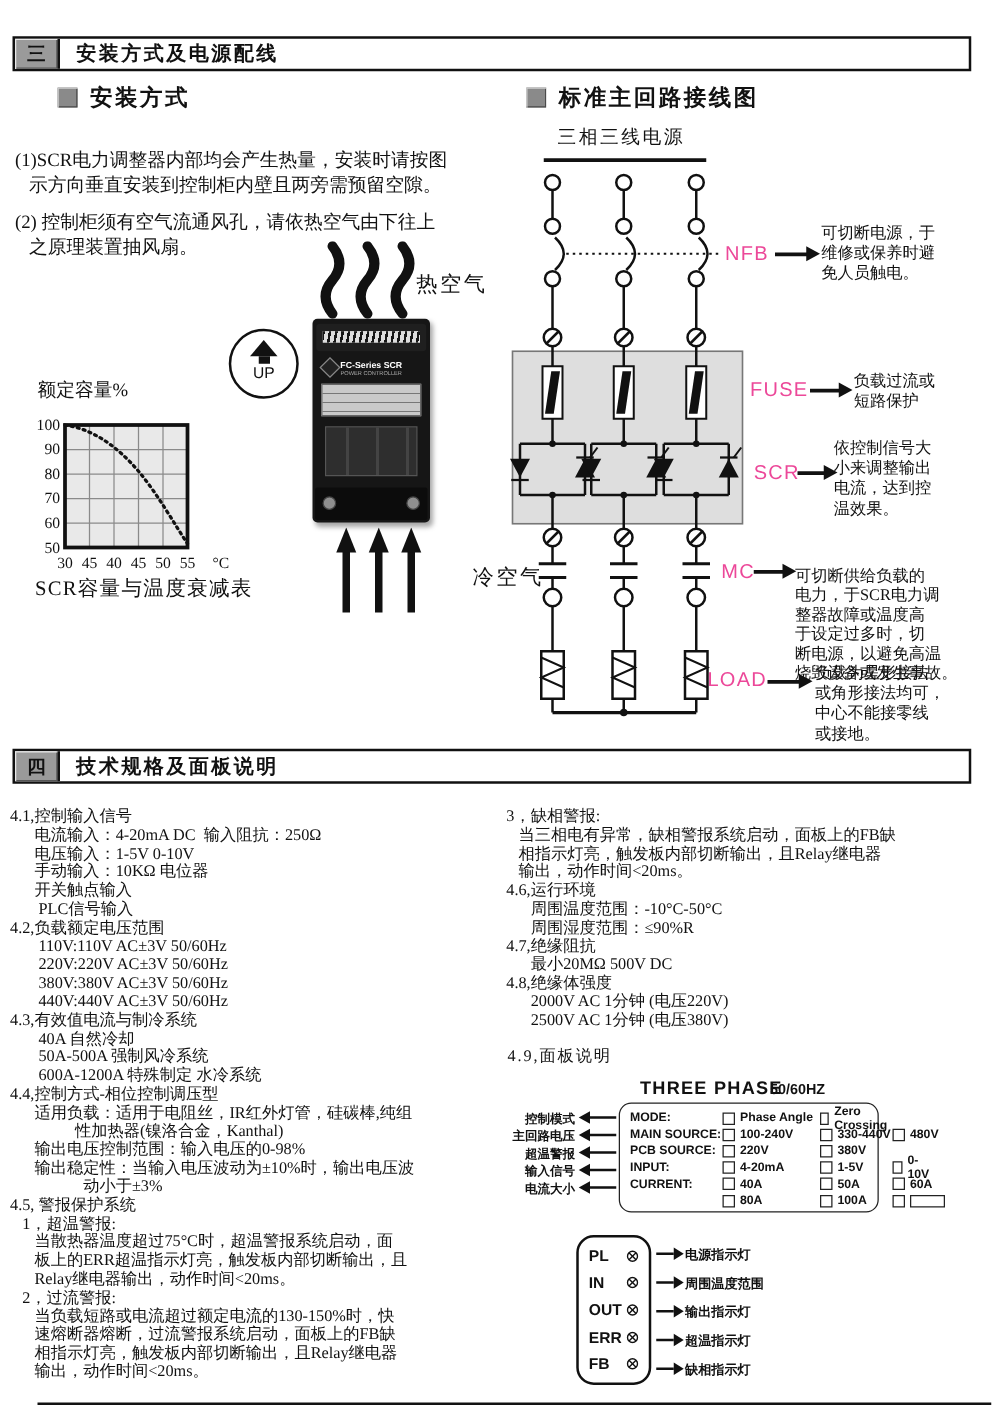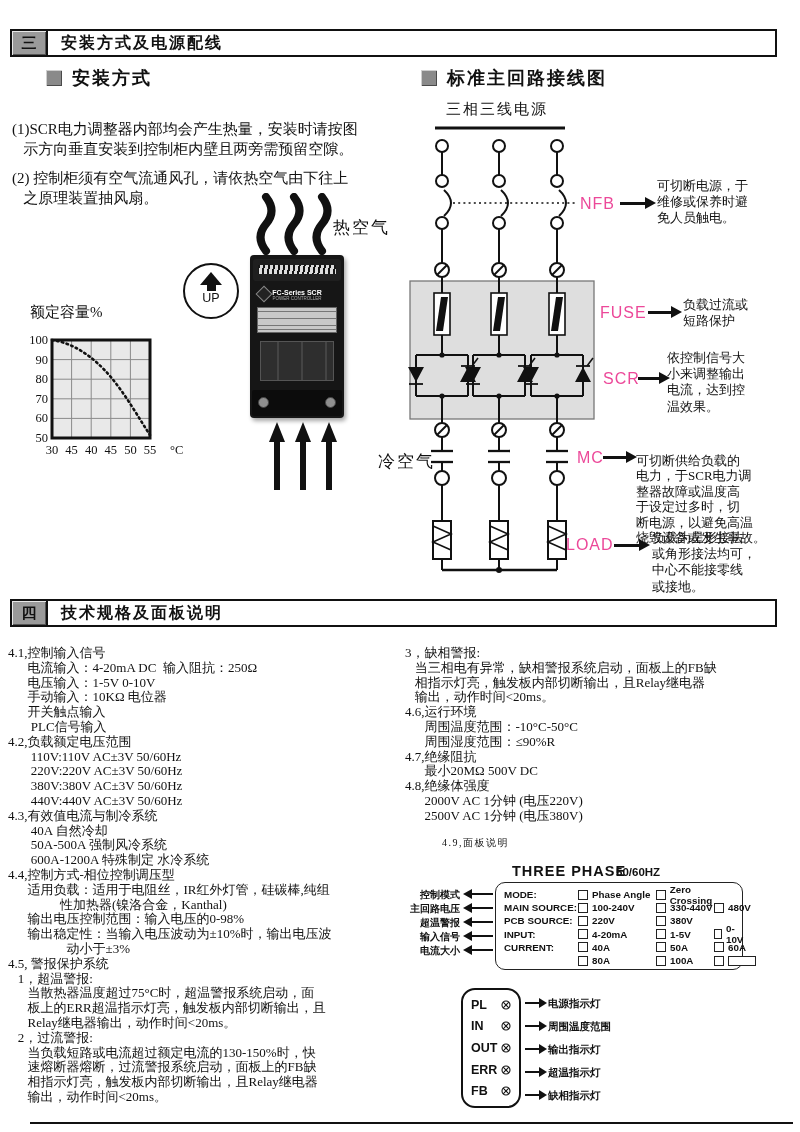--- a/index.html
+++ b/index.html
@@ -127,20 +127,21 @@
       <text x="30" y="112" text-anchor="end">50</text>
       <text x="34" y="124" text-anchor="middle">30</text>
       <text x="53.6" y="124" text-anchor="middle">45</text>
       <text x="73.2" y="124" text-anchor="middle">40</text>
       <text x="92.8" y="124" text-anchor="middle">45</text>
       <text x="112.4" y="124" text-anchor="middle">50</text>
       <text x="132" y="124" text-anchor="middle">55</text>
       <text x="152" y="124">°C</text>
     </g>
   </svg>
+  <div class="abs" style="left:28px;top:460px;font-size:16.5px;letter-spacing:1px;">SCR容量与温度衰减表</div>
 
   <svg class="abs" style="left:255px;top:193px;" width="78" height="62" viewBox="0 0 78 62">
     <g stroke="#111" stroke-width="8" fill="none" stroke-linecap="round">
       <path d="M11,58 q-11,-14 0,-27 q11,-13 0,-27"></path>
       <path d="M39,58 q-11,-14 0,-27 q11,-13 0,-27"></path>
       <path d="M67,58 q-11,-14 0,-27 q11,-13 0,-27"></path>
     </g>
   </svg>
   <div class="abs" style="left:333px;top:216px;font-size:17px;letter-spacing:2px;">热空气</div>
 
@@ -370,26 +371,26 @@
    相指示灯亮，触发板内部切断输出，且Relay继电器
    输出，动作时间&lt;20ms。
 4.6,运行环境
       周围温度范围：-10°C-50°C
       周围湿度范围：≤90%R
 4.7,绝缘阻抗
       最小20MΩ 500V DC
 4.8,绝缘体强度
       2000V AC 1分钟 (电压220V)
       2500V AC 1分钟 (电压380V)</div>
-  <div class="abs" style="left:406px;top:836px;font-size:10px;letter-spacing:1.5px;margin-left:36px;">4.9,面板说明</div>
+  <div class="abs" style="left:406px;top:836px;font-size:13px;letter-spacing:1.5px;">4.9,面板说明</div>
 
   <div class="abs sans" style="left:512px;top:863px;font-size:14.5px;font-weight:bold;letter-spacing:1px;">THREE PHASE</div>
   <div class="abs sans" style="left:616px;top:866px;font-size:11.5px;font-weight:bold;">50/60HZ</div>
 
-  <div class="abs pbox" style="left:495px;top:882px;width:248px;height:88px;box-sizing:border-box;">
+  <div class="abs pbox" style="left:495px;top:882px;width:208px;height:88px;box-sizing:border-box;">
     <div class="prow">
       <span class="plabel">MODE:</span>
       <span class="opt o1">
           <span class="cb"></span>
           <span>Phase Angle</span>
         </span>
       <span class="opt">
           <span class="cb"></span>
           <span>Zero Crossing</span>
         </span>

